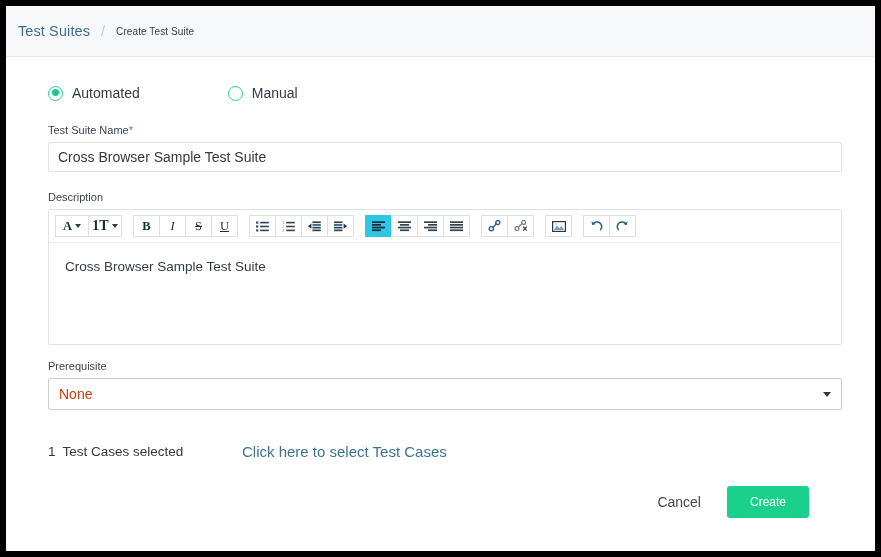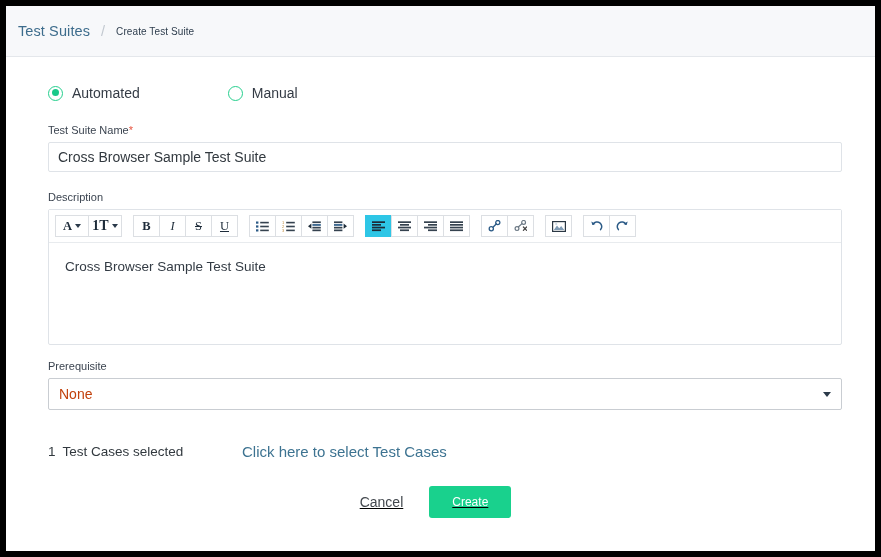--- a/index.html
+++ b/index.html
@@ -217,24 +217,23 @@
   .tc-link {
     font-size: 15px;
     color: #3d7391;
     cursor: pointer;
   }
 
   
   .btn-row {
     display: flex;
     align-items: center;
-    justify-content: center;
+    justify-content: flex-end;
     margin-top: 26px;
     padding-right: 28px;
-    text-decoration: underline;
   }
   .btn-cancel {
     background: none;
     border: none;
     font-size: 14px;
     color: #43484e;
     cursor: pointer;
     padding: 8px 14px;
     font-family: "Liberation Sans", sans-serif;
   }

